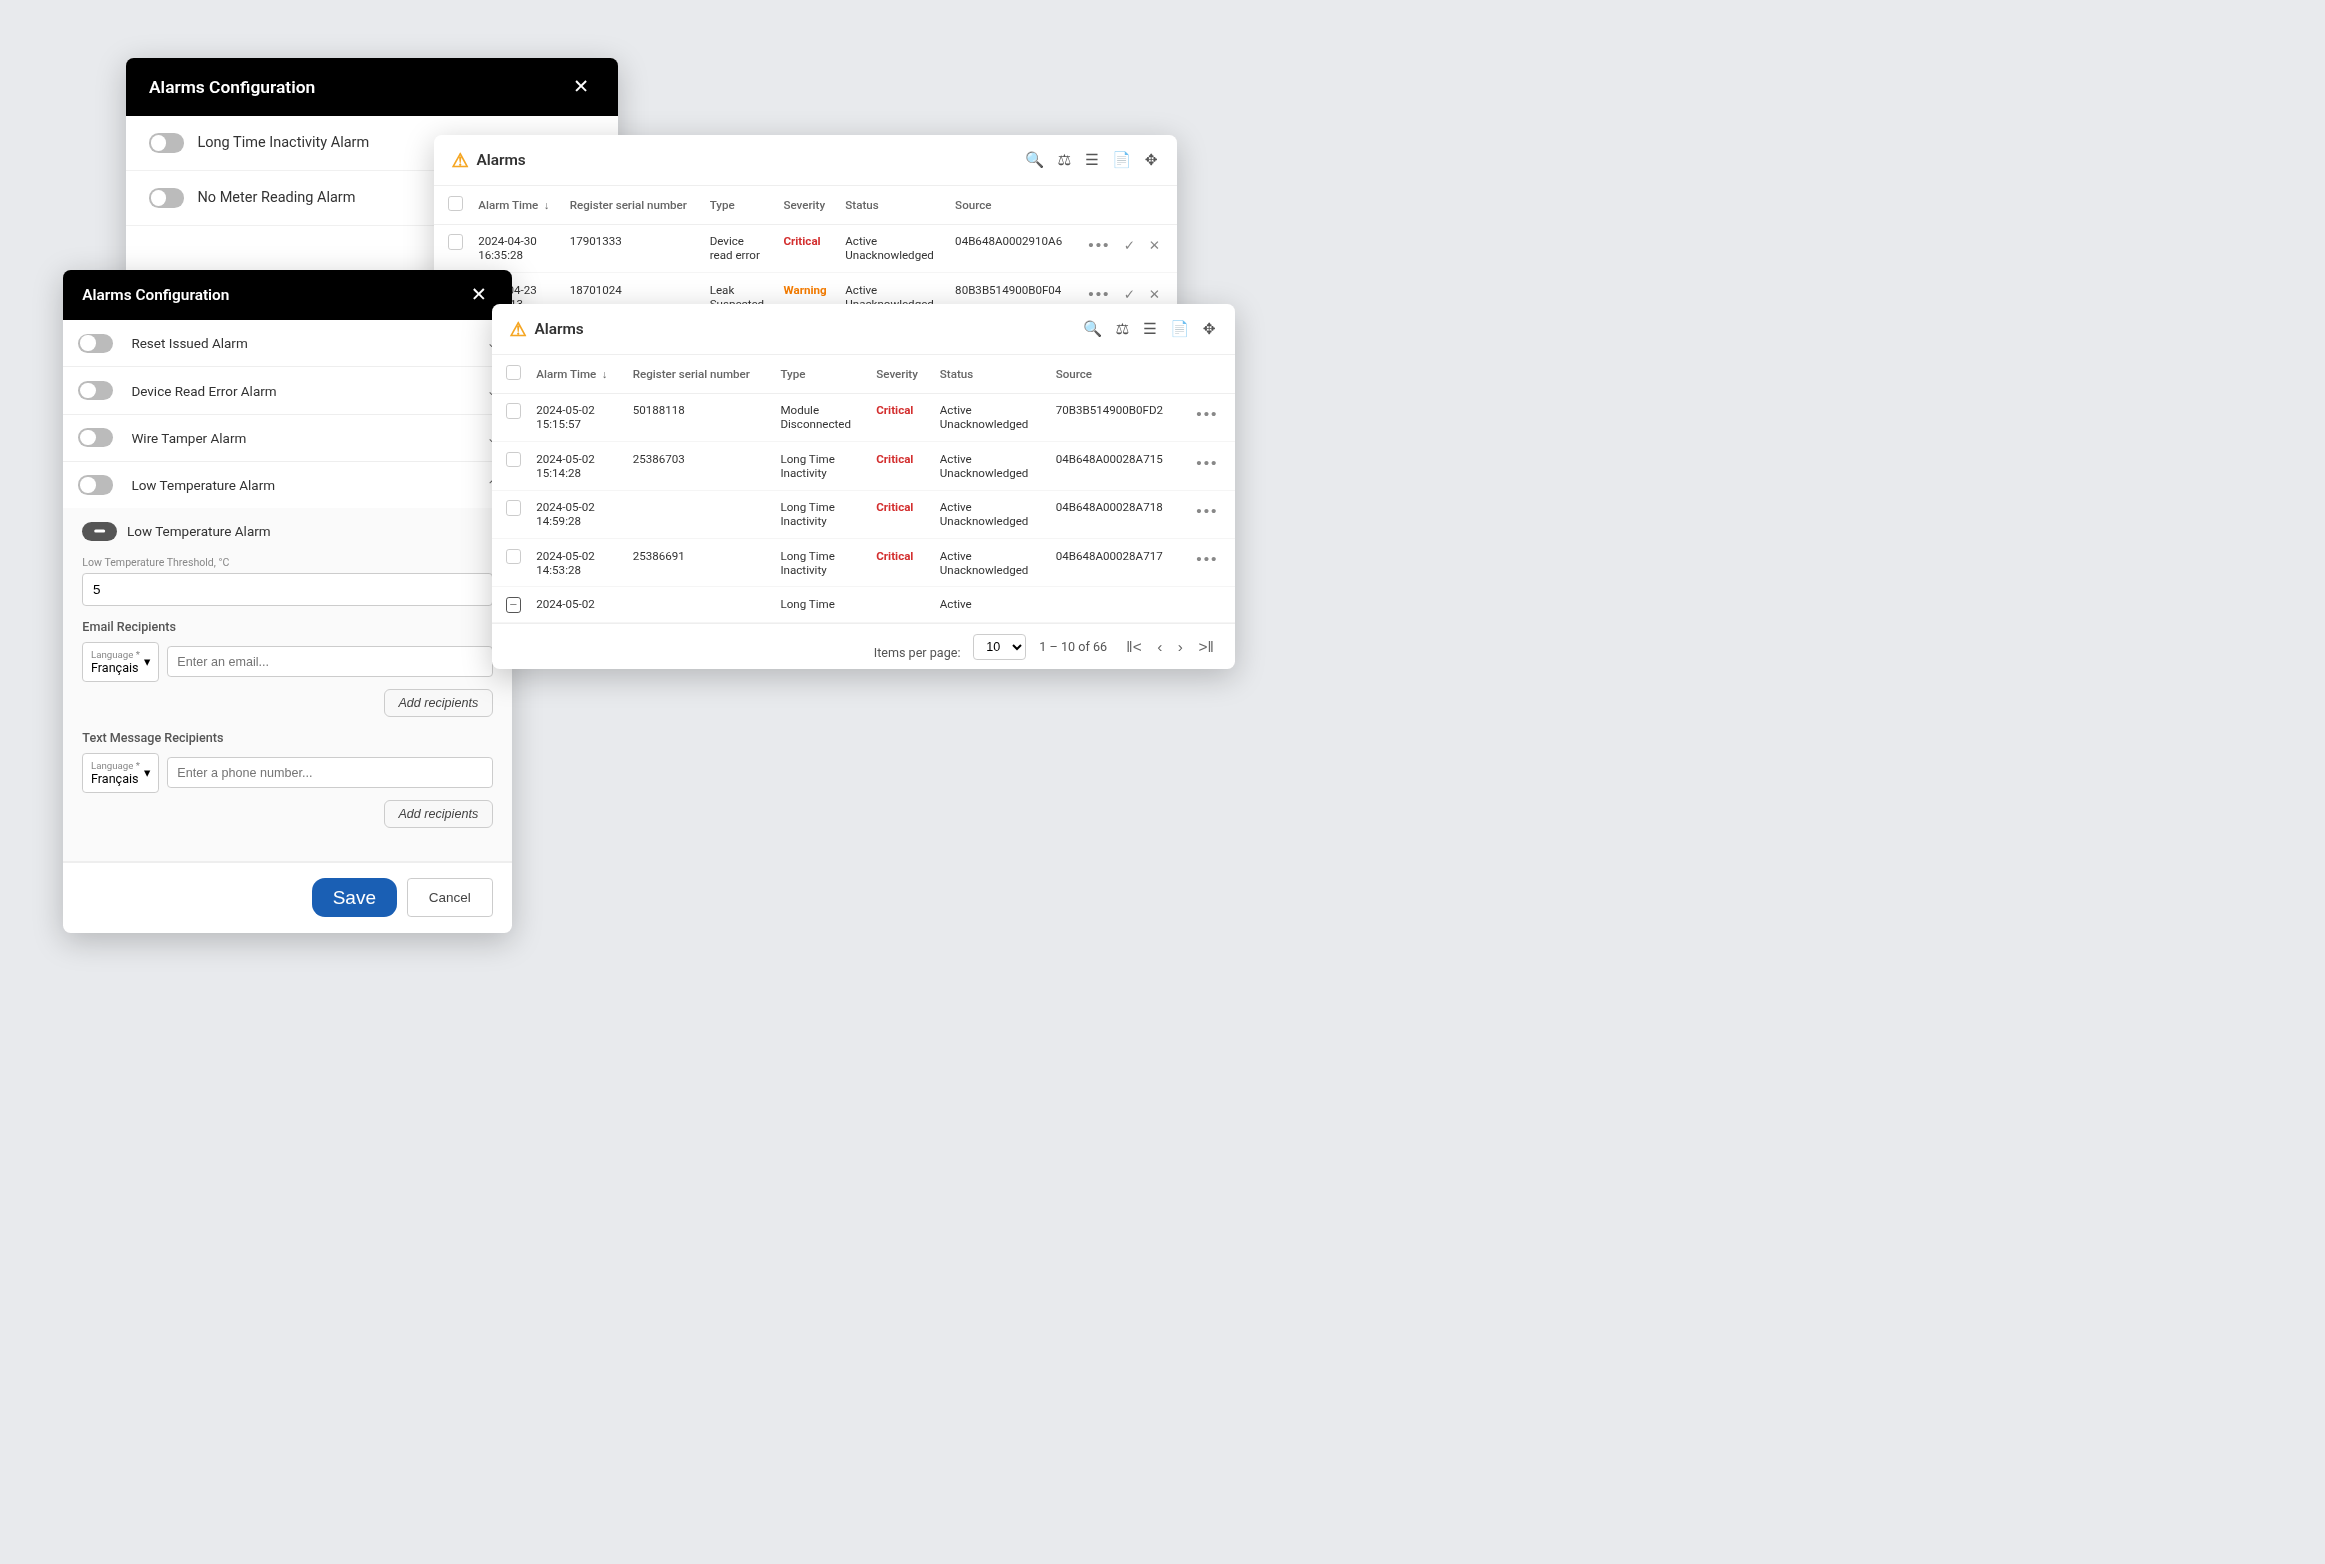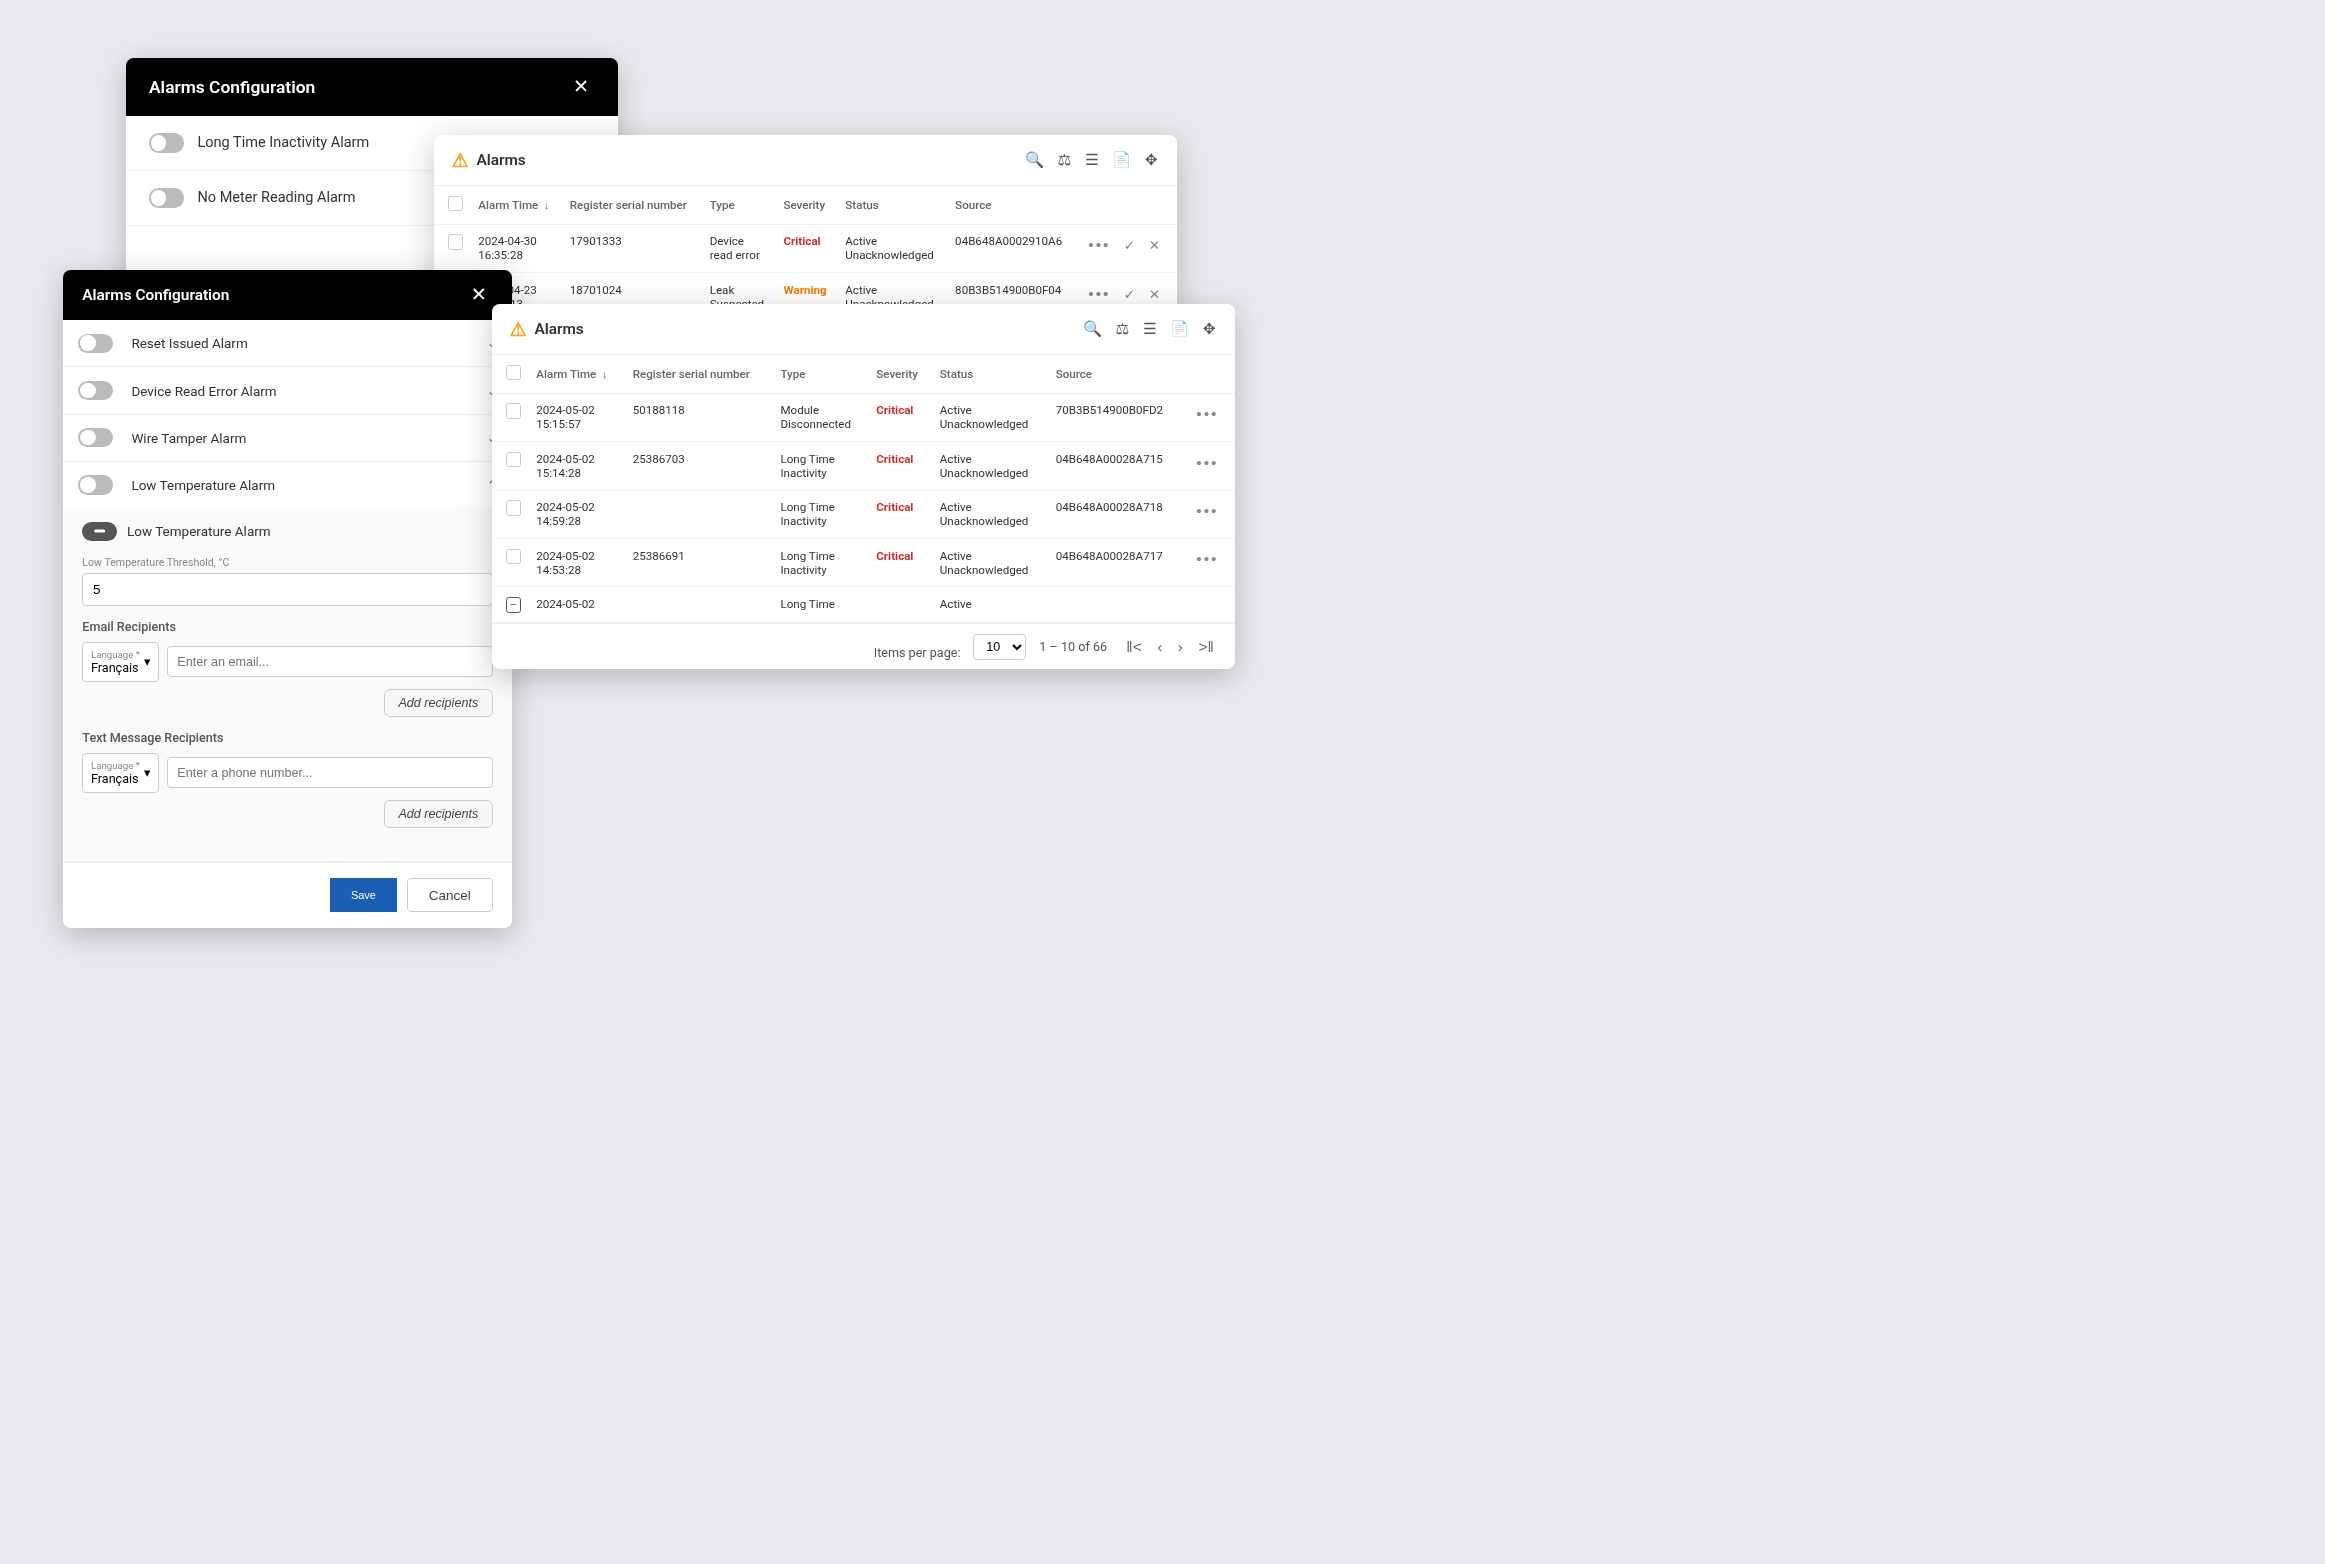--- a/index.html
+++ b/index.html
@@ -236,23 +236,23 @@
       display: flex;
       justify-content: flex-end;
       gap: 9.7px;
       padding: 15.4px 19.3px;
       border-top: 1px solid #eee;
     }
     .btn-primary {
       background: #1a5fb4;
       color: #fff;
       border: none;
-      border-radius: 0;
+      border-radius: 13px;
       padding: 8.7px 21px;
-      font-size: 11px;
+      font-size: 19px;
       cursor: pointer;
       font-weight: 500;
     }
     .btn-secondary {
       background: #fff;
       color: #444;
       border: 1px solid #ccc;
       border-radius: 3.9px;
       padding: 8.7px 21px;
       font-size: 13.5px;

